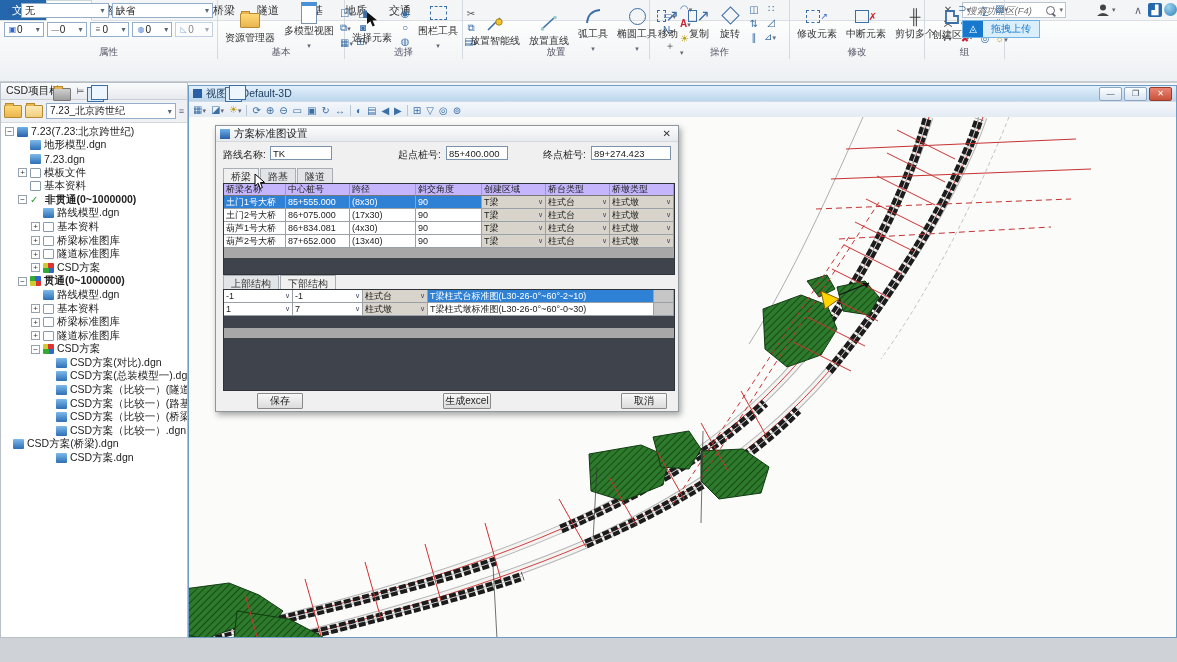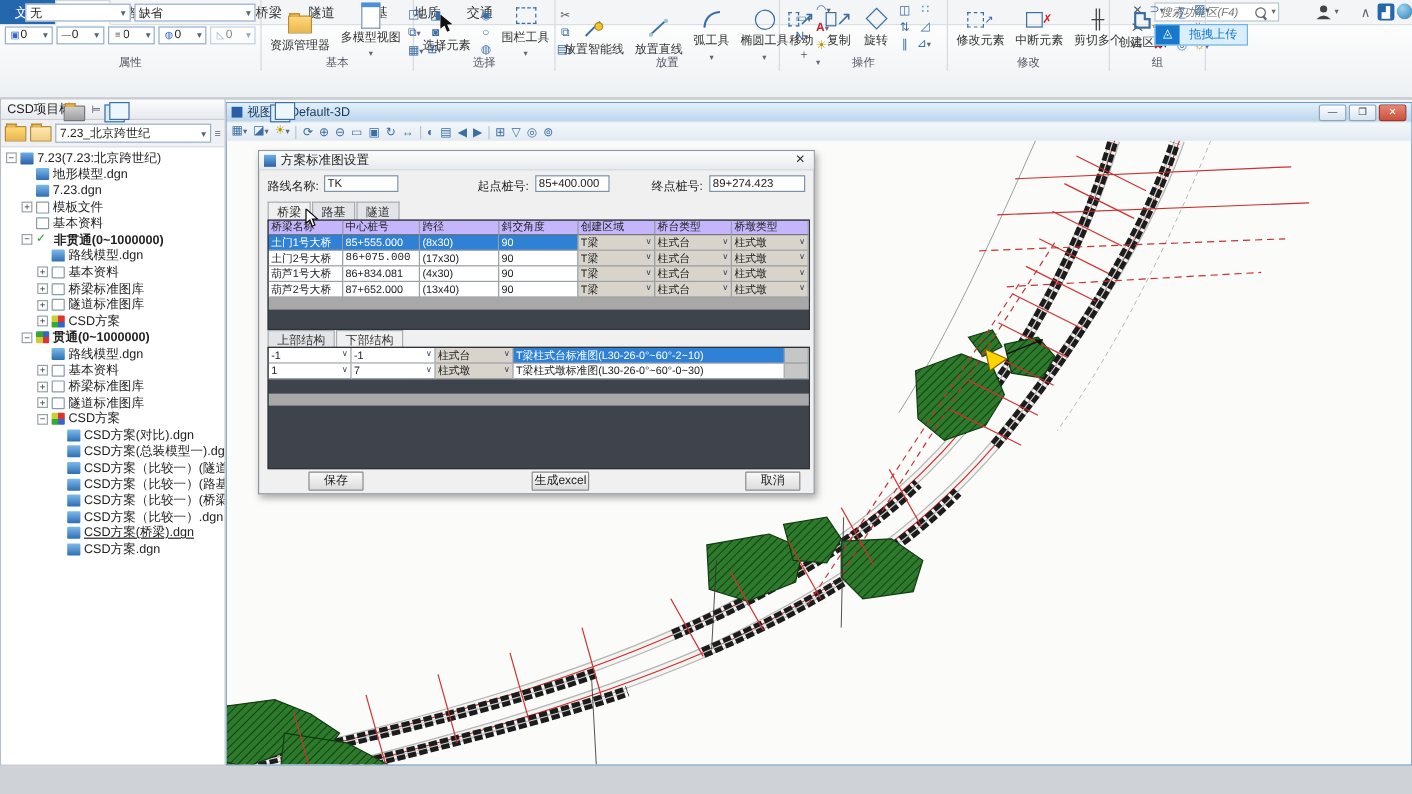--- a/index.html
+++ b/index.html
@@ -630,21 +630,21 @@
       <div class="trow" style="padding-left: 43px;">
         <span class="exp none"></span>
         <span class="ticon dgn"></span>
         <span class="tlabel">CSD方案（比较一）(桥梁).dgn</span>
       </div>
       <div class="trow" style="padding-left: 43px;">
         <span class="exp none"></span>
         <span class="ticon dgn"></span>
         <span class="tlabel">CSD方案（比较一）.dgn</span>
       </div>
-      <div class="trow" style="padding-left: 43px; text-decoration: underline;">
+      <div class="trow" style="">
         <span class="exp none"></span>
         <span class="ticon dgn"></span>
         <span class="tlabel">CSD方案(桥梁).dgn</span>
       </div>
       <div class="trow" style="padding-left: 43px;">
         <span class="exp none"></span>
         <span class="ticon dgn"></span>
         <span class="tlabel">CSD方案.dgn</span>
       </div>
     </div>
@@ -692,21 +692,21 @@
           </span>
           <span class="tcell combo" style="width: 64px;">
             <span class="cv">柱式台</span>
           </span>
           <span class="tcell combo" style="width: 64px;">
             <span class="cv">柱式墩</span>
           </span>
         </div>
         <div class="trowt">
           <span class="tcell plain" style="width: 62px;"><span class="cv">土门2号大桥</span></span>
-          <span class="tcell plain" style="width: 64px; font-family: Liberation Mono, monospace;"><span class="cv">86+075.000</span></span>
+          <span class="tcell plain" style="width: 64px;"><span class="cv">86+075.000</span></span>
           <span class="tcell plain" style="width: 66px;"><span class="cv">(17x30)</span></span>
           <span class="tcell plain" style="width: 66px;"><span class="cv">90</span></span>
           <span class="tcell combo" style="width: 64px;">
             <span class="cv">T梁</span>
           </span>
           <span class="tcell combo" style="width: 64px;">
             <span class="cv">柱式台</span>
           </span>
           <span class="tcell combo" style="width: 64px;">
             <span class="cv">柱式墩</span>

